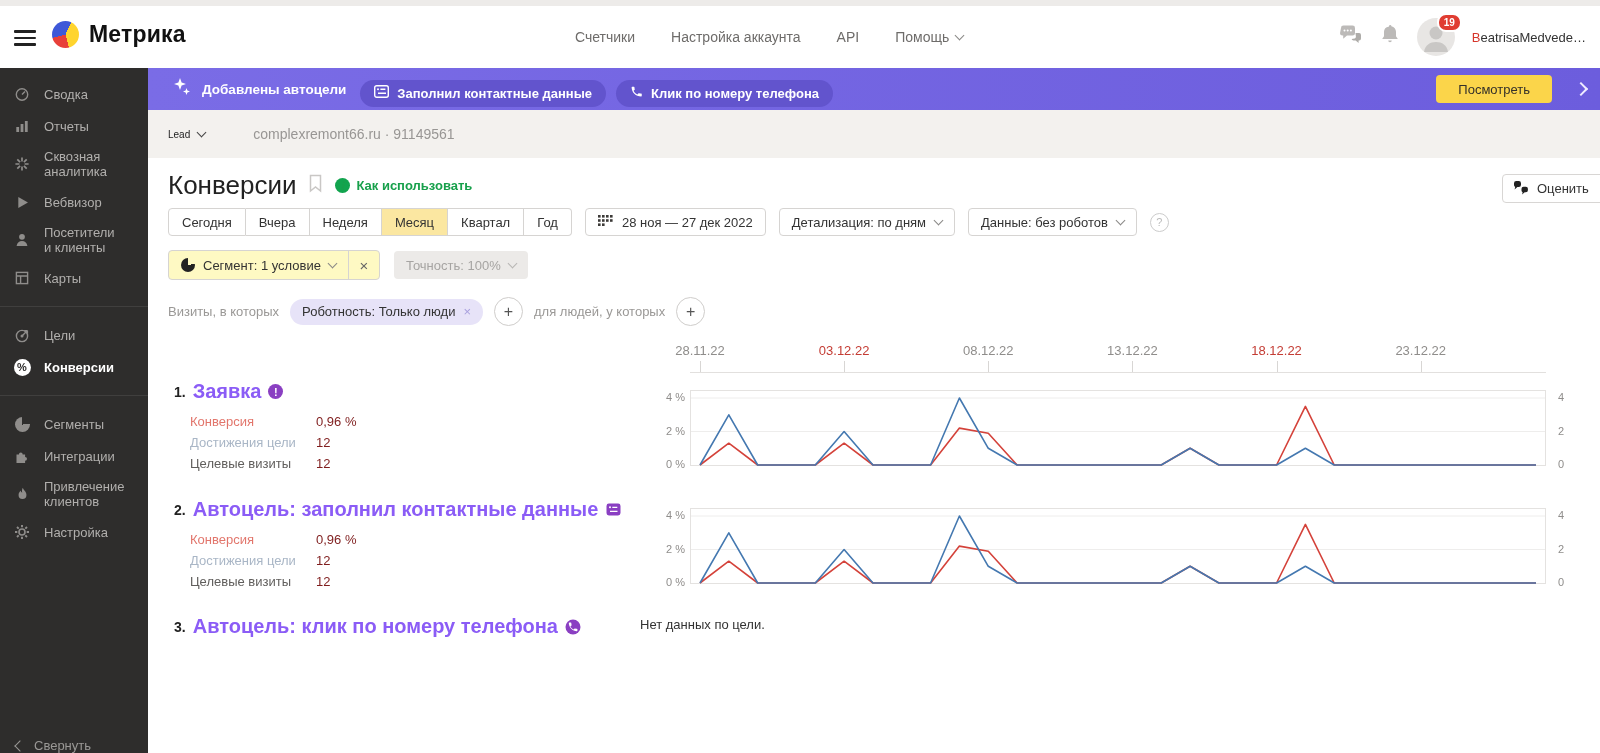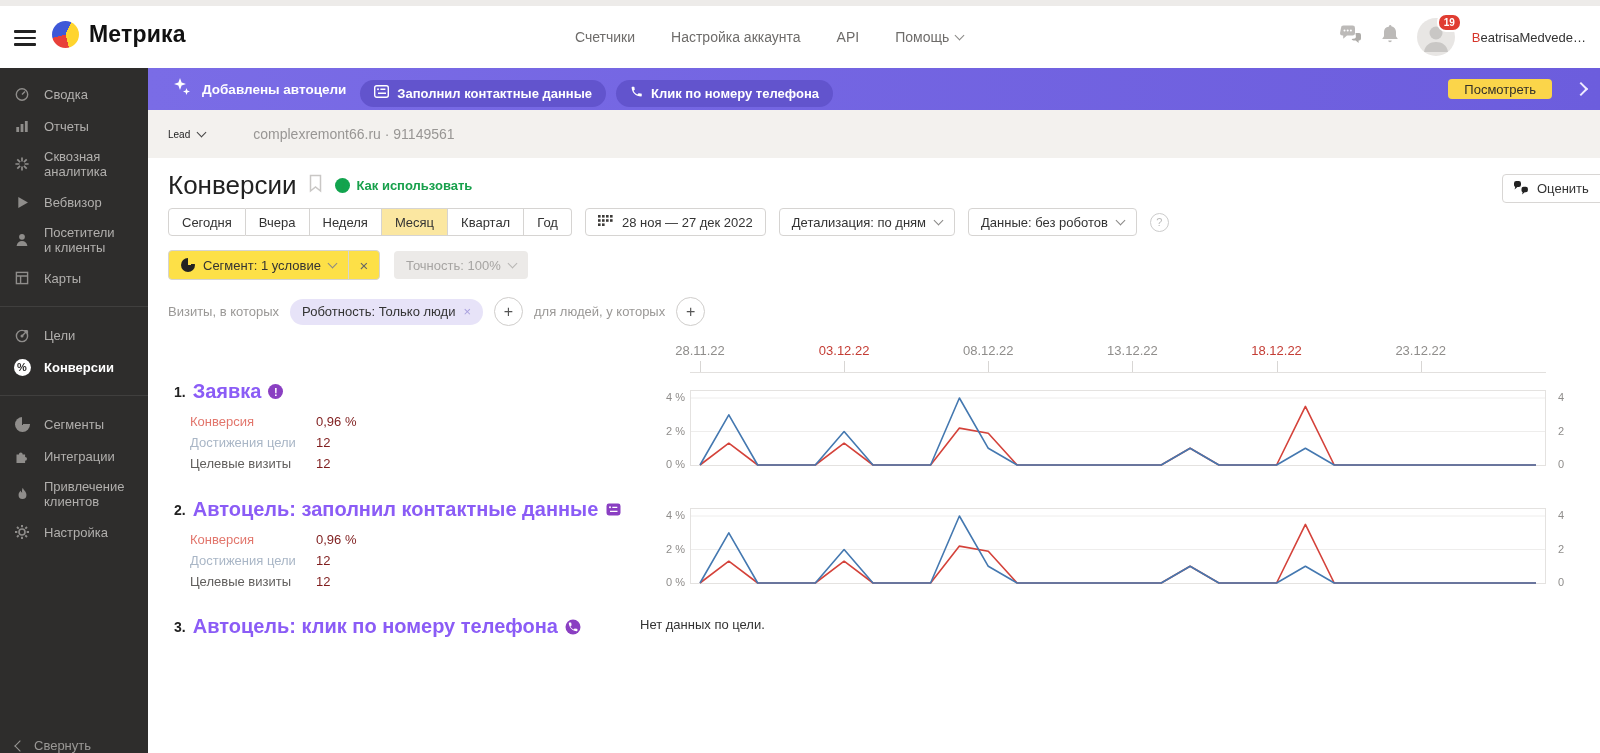--- a/index.html
+++ b/index.html
@@ -42,21 +42,21 @@
                padding:8px 0 8px 16px;color:#9a9896;font-size:13px;cursor:pointer;}
   .chv-left{width:7px;height:7px;border-left:1.5px solid #9a9896;border-bottom:1.5px solid #9a9896;
             transform:rotate(45deg);display:inline-block;}
   
   .banner{position:absolute;left:148px;top:68px;width:1452px;height:42px;
           background:linear-gradient(90deg,#7a6ce6,#6c5ddd);display:flex;align-items:center;padding:0 14px 0 24px;box-sizing:border-box;}
   .banner-title{color:#fff;font-weight:bold;font-size:13.5px;margin:0 14px 0 10px;}
   .bpill{display:flex;align-items:center;gap:8px;background:#6254cd;border-radius:14px;height:27px;
          padding:0 14px;color:#fff;font-weight:bold;font-size:13px;margin-right:10px;cursor:pointer;margin-top:8px;}
   .banner .spacer{flex:1;}
-  .see-btn{background:#fbd54a;border:none;border-radius:4px;height:20px;padding:0 16px;
+  .see-btn{background:#fbd54a;border:none;border-radius:4px;height:28px;padding:0 22px;
            font-size:13px;color:#33302a;cursor:pointer;font-family:inherit;}
   .chv-right{width:8px;height:8px;border-right:2px solid #efecff;border-bottom:2px solid #efecff;
              transform:rotate(-45deg);margin-left:24px;display:inline-block;cursor:pointer;}
   
   .counterbar{position:absolute;left:148px;top:110px;width:1452px;height:48px;background:#f3f1ee;
               display:flex;align-items:center;padding-left:20px;box-sizing:border-box;}
   .lead{font-size:10px;color:#222;display:flex;align-items:center;gap:8px;cursor:pointer;font-weight:500;}
   .lead .chv{border-color:#444;}
   .site{margin-left:48px;font-size:14px;color:#989694;}
   
@@ -74,21 +74,21 @@
   .seg button{border:1px solid #d6d4d2;border-left:none;background:#fff;height:28px;padding:0 13px;
               font-size:13px;color:#333;cursor:pointer;font-family:inherit;}
   .seg button:first-child{border-left:1px solid #d6d4d2;border-radius:4px 0 0 4px;}
   .seg button:last-child{border-radius:0 4px 4px 0;}
   .seg button.sel{background:#fbe7a1;}
   .tbtn{height:28px;border:1px solid #d6d4d2;border-radius:4px;background:#fff;font-size:13px;color:#333;
         display:flex;align-items:center;gap:9px;padding:0 12px;cursor:pointer;box-sizing:border-box;}
   .help-q{width:17px;height:17px;border-radius:50%;border:1px solid #ccc;color:#bbb;font-size:11px;
           display:flex;align-items:center;justify-content:center;cursor:pointer;}
   .segment-row{position:absolute;left:20px;top:92px;display:flex;align-items:center;gap:14px;}
-  .seg-group{display:flex;border:1px solid #d6d4d2;border-radius:4px;background:#fde047;height:28px;align-items:stretch;}
+  .seg-group{display:flex;border:1px solid #d6d4d2;border-radius:4px;background:#fef9c3;height:28px;align-items:stretch;}
   .seg-main{display:flex;align-items:center;gap:8px;padding:0 12px;font-size:13px;cursor:pointer;}
   .seg-x{display:flex;align-items:center;justify-content:center;width:30px;border-left:1px solid #d6d4d2;
          color:#666;font-size:15px;cursor:pointer;}
   .pie-dark{width:14px;height:14px;border-radius:50%;
             background:conic-gradient(from 0deg,transparent 0 80deg,#222 80deg 360deg);}
   .acc-pill{height:28px;background:#eceae8;border-radius:4px;display:flex;align-items:center;gap:8px;
             padding:0 12px;font-size:13px;color:#a6a4a2;cursor:default;}
   .acc-pill .chv{border-color:#b8b6b4;}
   .filter-row{position:absolute;left:20px;top:139px;display:flex;align-items:center;gap:11px;}
   .flabel{font-size:13px;color:#9a9896;}

